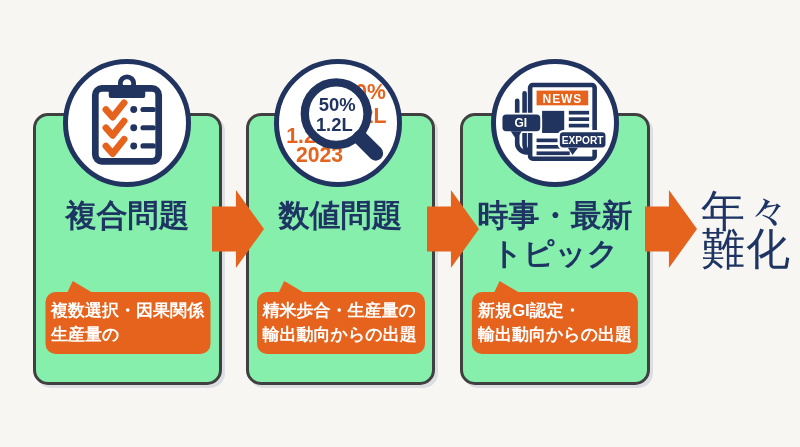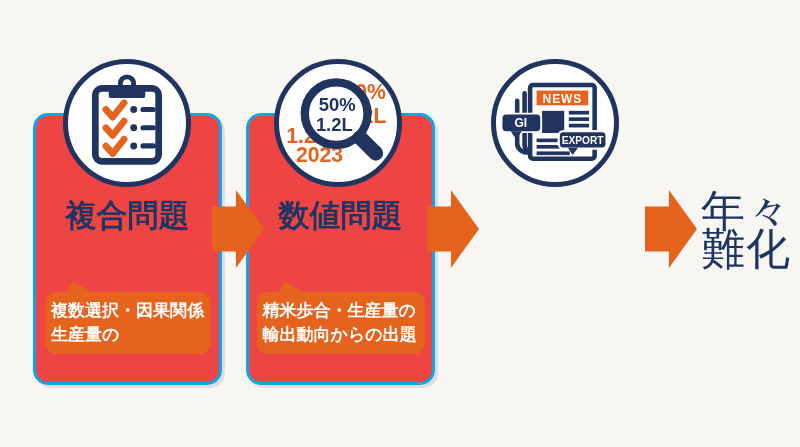--- a/index.html
+++ b/index.html
@@ -4,21 +4,21 @@
 <style>
   html,body{margin:0;padding:0;background:#e9e8e5;}
   *{box-sizing:border-box;}
   #stage{
     position:relative;width:800px;height:447px;overflow:hidden;
     background:#f7f6f3;
     font-family:"Liberation Sans","DejaVu Sans",sans-serif;
   }
   .card{
     position:absolute;top:113px;width:189px;height:272px;
-    background:#ef4444;border:3px solid #0ea5e9;border-radius:15px;
+    background:#86efac;border:3px solid #404040;border-radius:15px;
     box-shadow:3px 3px 0 rgba(33,51,95,0.12);
     z-index:1;
   }
   .icon-circle{
     position:absolute;top:59px;width:128px;height:128px;border-radius:50%;
     background:#ffffff;border:5px solid #21335f;z-index:2;
     display:flex;align-items:center;justify-content:center;
   }
   .card-title{
     position:absolute;top:81px;left:0;width:100%;
@@ -68,20 +68,31 @@
     <div class="card-title">
       <div>数値問題</div>
     </div>
     <div class="badge" style="min-width:168px;">
       <div class="badge-tail"></div>
       <div>精米歩合・生産量の</div>
       <div>輸出動向からの出題</div>
     </div>
   </div>
 
+  <div class="card" style="left:460px;width:190px;">
+    <div class="card-title">
+      <div>時事・最新</div>
+      <div>トピック</div>
+    </div>
+    <div class="badge" style="min-width:166px;">
+      <div class="badge-tail"></div>
+      <div>新規GI認定・</div>
+      <div>輸出動向からの出題</div>
+    </div>
+  </div>
 
   <div class="icon-circle" style="left:63px;">
     <span>
       <svg width="96" height="96" viewBox="0 0 100 100">
         <rect x="17" y="16" width="66" height="76" rx="7" fill="#ffffff" stroke="#21335f" stroke-width="7"></rect>
         <circle cx="50" cy="11" r="7" fill="none" stroke="#21335f" stroke-width="5"></circle>
         <rect x="31" y="13" width="38" height="13" rx="2" fill="#21335f"></rect>
 
         <path d="M28 38 l7 8 l12 -15" fill="none" stroke="#e5631d" stroke-width="7" stroke-linecap="round" stroke-linejoin="round"></path>
         <circle cx="57" cy="38" r="3.6" fill="#21335f"></circle>

